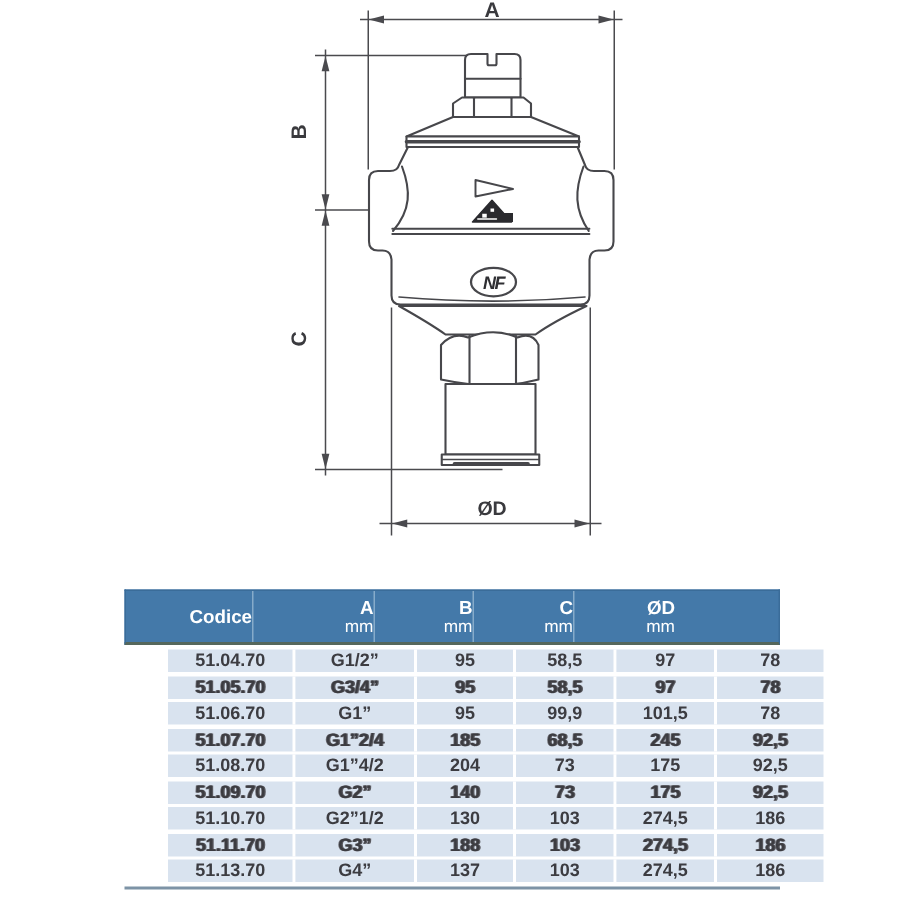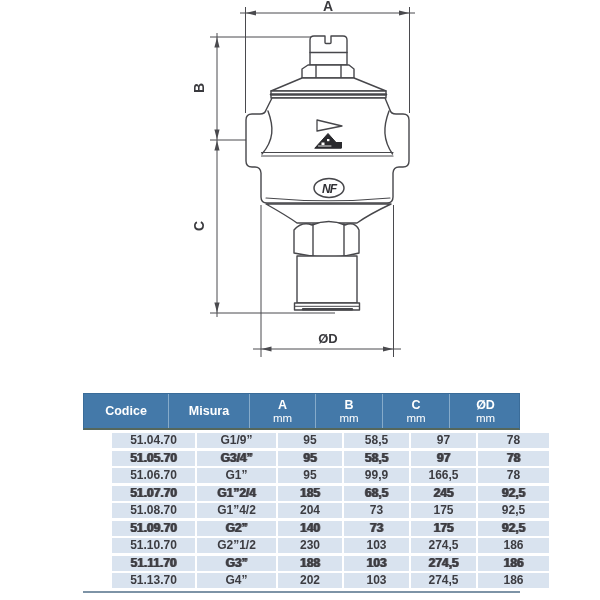--- a/index.html
+++ b/index.html
@@ -11,21 +11,21 @@
 
   
   .spec-table{position:absolute;left:83px;top:393px;width:437px;}
   .thead{
     display:grid;grid-template-columns:85px 81px 66px 67px 67px 71px;
     background:var(--header-bg,#4479a9);
     border:1px solid #3a6c99;border-bottom:2px solid #55675c;
     box-sizing:border-box;height:37px;
   }
   .th{
-    display:flex;flex-direction:column;align-items:center;justify-content:center;
+    display:flex;flex-direction:column;align-items:flex-end;justify-content:center;
     color:var(--header-text,#fff);border-right:1px solid #86abca;box-sizing:border-box;
   }
   .th:last-child{border-right:none;}
   .h-label{font-size:12.5px;font-weight:bold;line-height:13px;}
   .h-sub{font-size:11.5px;font-weight:normal;line-height:12px;}
   .h-sub:empty{display:none;}
   .tbody{margin-top:3px;padding-left:29px;}
   .data-row{
     display:grid;grid-template-columns:85px 81px 66px 67px 67px 71px;
     height:15px;margin-bottom:2.5px;
@@ -136,62 +136,59 @@
       </g>
     </g>
   </svg>
 
   <div class="spec-table">
     <div class="thead">
         <div class="th">
           <div class="h-label">Codice</div>
         </div>
         <div class="th">
-          <div class="h-label">Misura</div>
-        </div>
-        <div class="th">
           <div class="h-label">A</div>
           <div class="h-sub">mm</div>
         </div>
         <div class="th">
           <div class="h-label">B</div>
           <div class="h-sub">mm</div>
         </div>
         <div class="th">
           <div class="h-label">C</div>
           <div class="h-sub">mm</div>
         </div>
         <div class="th">
           <div class="h-label">ØD</div>
           <div class="h-sub">mm</div>
         </div>
       </div>
     <div class="tbody">
         <div class="data-row">
           <div class="cell">51.04.70</div>
-          <div class="cell">G1/9”</div>
+          <div class="cell">G1/2”</div>
           <div class="cell">95</div>
           <div class="cell">58,5</div>
           <div class="cell">97</div>
           <div class="cell">78</div>
         </div>
         <div class="data-row">
           <div class="cell">51.05.70</div>
           <div class="cell">G3/4”</div>
           <div class="cell">95</div>
           <div class="cell">58,5</div>
           <div class="cell">97</div>
           <div class="cell">78</div>
         </div>
         <div class="data-row">
           <div class="cell">51.06.70</div>
           <div class="cell">G1”</div>
           <div class="cell">95</div>
           <div class="cell">99,9</div>
-          <div class="cell">166,5</div>
+          <div class="cell">101,5</div>
           <div class="cell">78</div>
         </div>
         <div class="data-row">
           <div class="cell">51.07.70</div>
           <div class="cell">G1”2/4</div>
           <div class="cell">185</div>
           <div class="cell">68,5</div>
           <div class="cell">245</div>
           <div class="cell">92,5</div>
         </div>
@@ -207,37 +204,37 @@
           <div class="cell">51.09.70</div>
           <div class="cell">G2”</div>
           <div class="cell">140</div>
           <div class="cell">73</div>
           <div class="cell">175</div>
           <div class="cell">92,5</div>
         </div>
         <div class="data-row">
           <div class="cell">51.10.70</div>
           <div class="cell">G2”1/2</div>
-          <div class="cell">230</div>
+          <div class="cell">130</div>
           <div class="cell">103</div>
           <div class="cell">274,5</div>
           <div class="cell">186</div>
         </div>
         <div class="data-row">
           <div class="cell">51.11.70</div>
           <div class="cell">G3”</div>
           <div class="cell">188</div>
           <div class="cell">103</div>
           <div class="cell">274,5</div>
           <div class="cell">186</div>
         </div>
         <div class="data-row">
           <div class="cell">51.13.70</div>
           <div class="cell">G4”</div>
-          <div class="cell">202</div>
+          <div class="cell">137</div>
           <div class="cell">103</div>
           <div class="cell">274,5</div>
           <div class="cell">186</div>
         </div>
       </div>
     <div class="table-bottom-edge"></div>
   </div>
 
 </div>
 

